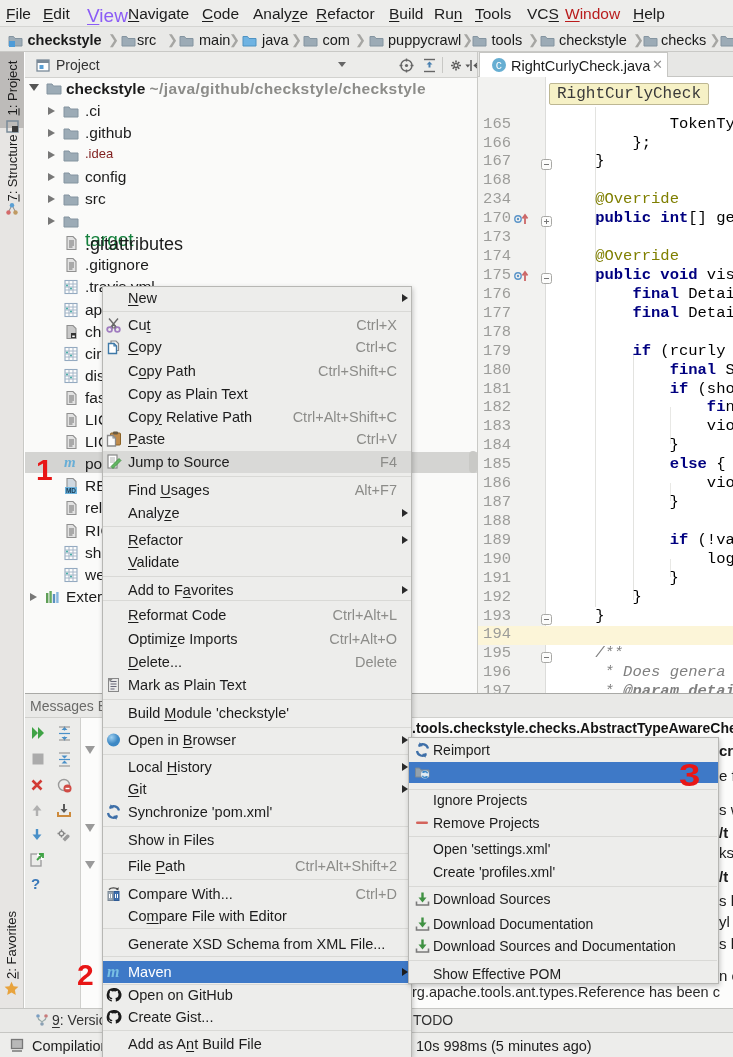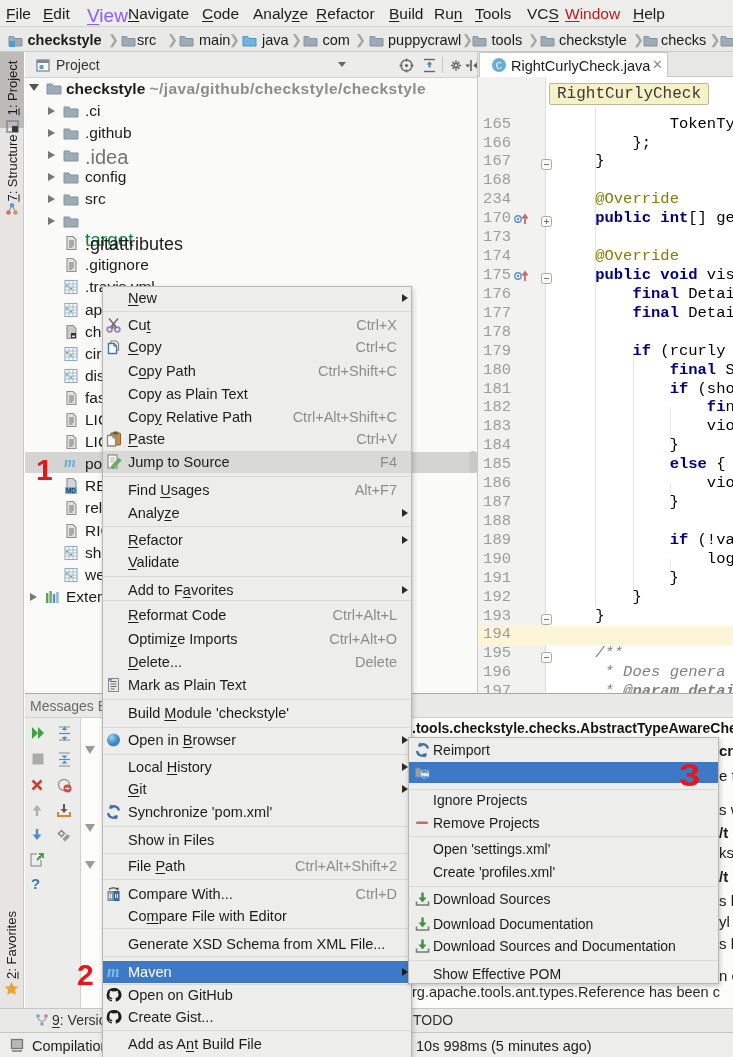--- a/index.html
+++ b/index.html
@@ -151,21 +151,21 @@
 <div class="abs" style="left:85px;top:101.6px;font-size:15.5px;color:#1b1b1b;white-space:nowrap">.ci</div>
 <div class="exp" style="left:48px;top:132.7px"></div>
 <div class="abs" style="left:63px;top:125.69999999999999px"><svg width="16" height="14" viewBox="0 0 16 14" style="">
       <path d="M1 3 h5 l1.5 2 h7.5 v8 h-14 Z" fill="#9cabb6" stroke="#8494a0" stroke-width="1"></path>
     </svg></div>
 <div class="abs" style="left:85px;top:123.69999999999999px;font-size:15.5px;color:#1b1b1b;white-space:nowrap">.github</div>
 <div class="exp" style="left:48px;top:154.8px"></div>
 <div class="abs" style="left:63px;top:147.8px"><svg width="16" height="14" viewBox="0 0 16 14" style="">
       <path d="M1 3 h5 l1.5 2 h7.5 v8 h-14 Z" fill="#9cabb6" stroke="#8494a0" stroke-width="1"></path>
     </svg></div>
-<div class="abs" style="left:85px;top:145.8px;font-size:20px;color:#737373;white-space:nowrap">.idea</div>
+<div class="abs" style="left:85px;top:145.8px;font-size:13px;color:#7f1d1d;white-space:nowrap">.idea</div>
 <div class="exp" style="left:48px;top:176.9px"></div>
 <div class="abs" style="left:63px;top:169.9px"><svg width="16" height="14" viewBox="0 0 16 14" style="">
       <path d="M1 3 h5 l1.5 2 h7.5 v8 h-14 Z" fill="#9cabb6" stroke="#8494a0" stroke-width="1"></path>
     </svg></div>
 <div class="abs" style="left:85px;top:167.9px;font-size:15.5px;color:#1b1b1b;white-space:nowrap">config</div>
 <div class="exp" style="left:48px;top:199.0px"></div>
 <div class="abs" style="left:63px;top:192.0px"><svg width="16" height="14" viewBox="0 0 16 14" style="">
       <path d="M1 3 h5 l1.5 2 h7.5 v8 h-14 Z" fill="#9cabb6" stroke="#8494a0" stroke-width="1"></path>
     </svg></div>
 <div class="abs" style="left:85px;top:190.0px;font-size:15.5px;color:#1b1b1b;white-space:nowrap">src</div>

